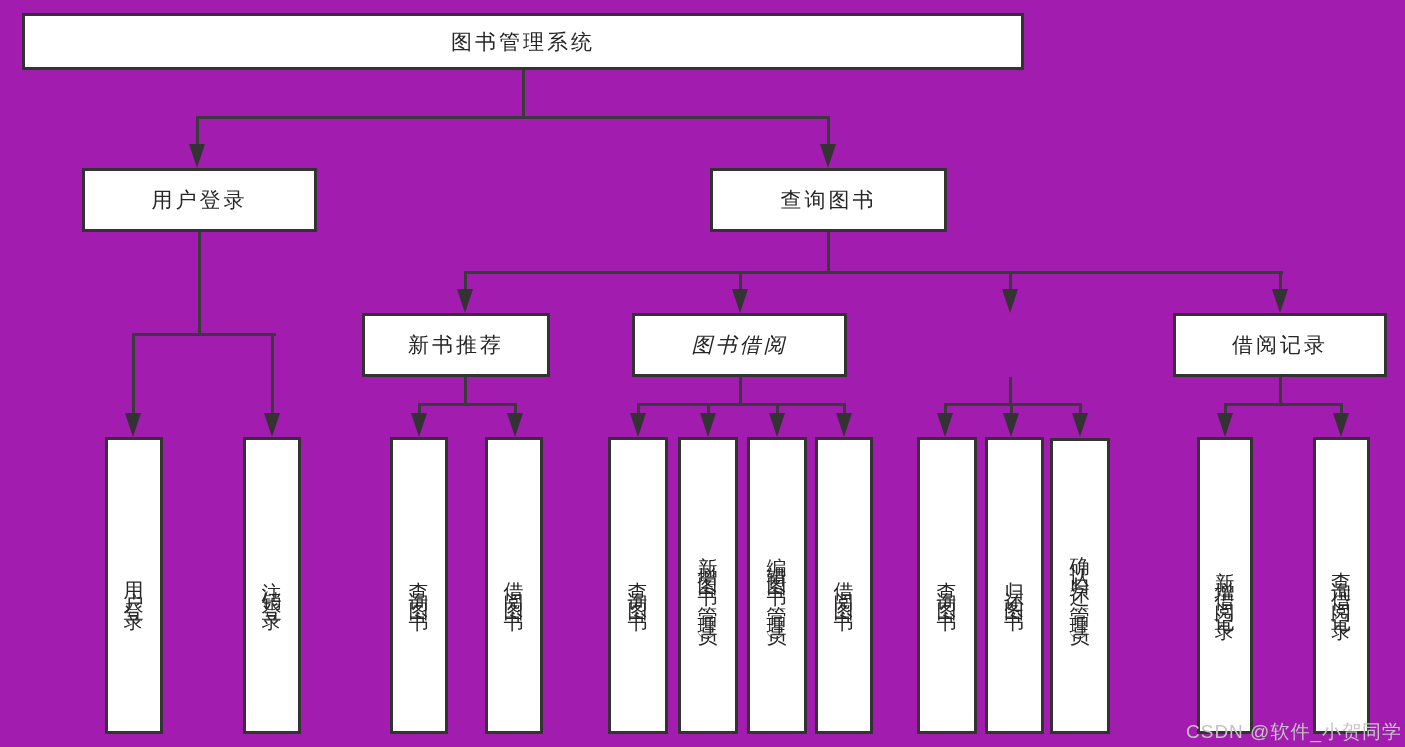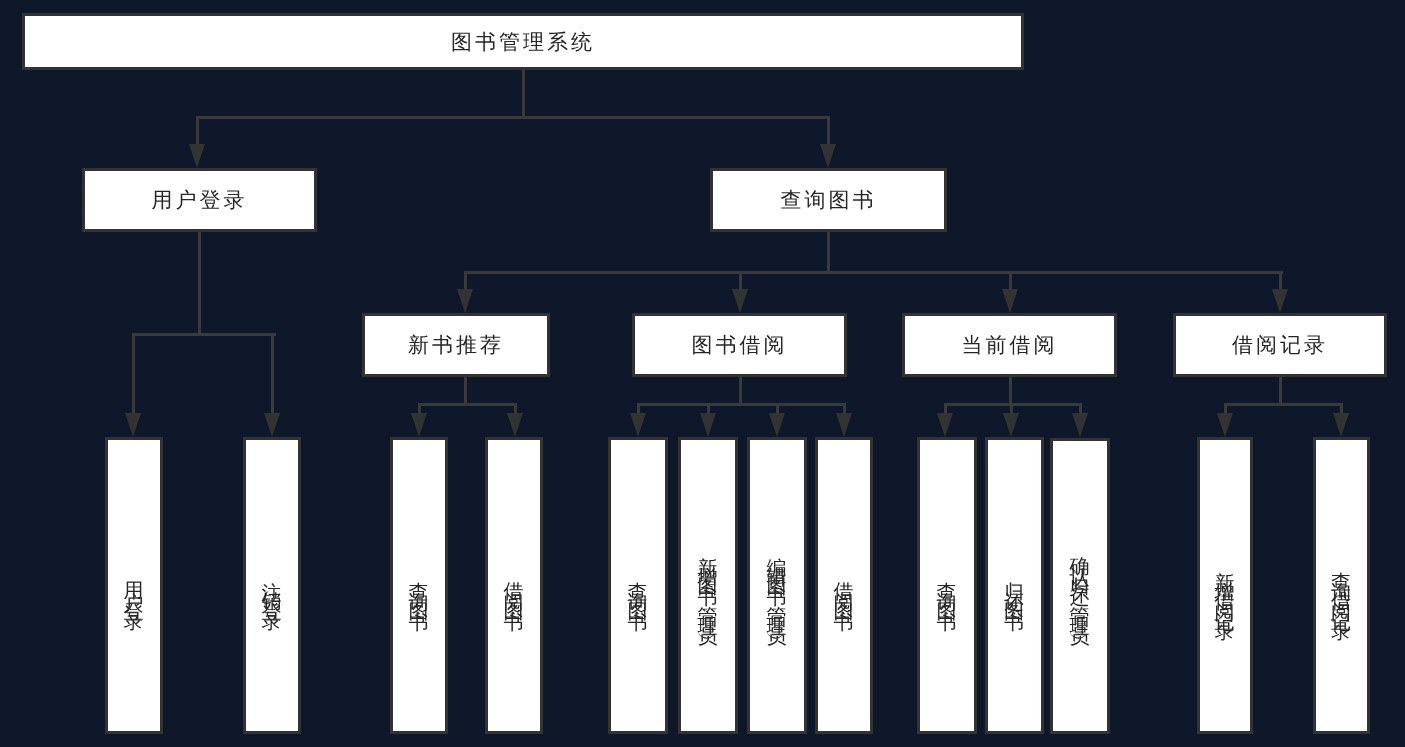--- a/index.html
+++ b/index.html
@@ -1,20 +1,20 @@
 <!DOCTYPE html>
 <html><head>
 <meta charset="utf-8">
 <style>
   html, body { margin: 0; padding: 0; background: #ffffff; }
   .canvas {
     position: relative;
     width: 1405px;
     height: 747px;
-    background: #0f172a;
+    background: #a21caf;
     font-family: "Liberation Sans", sans-serif;
     color: #262626;
     overflow: hidden;
   }
   .box {
     position: absolute;
     box-sizing: border-box;
     border: 3px solid #333333;
     background: #ffffff;
     display: flex;
@@ -102,25 +102,22 @@
   <div class="vline" style="left:738.5px; top:273px; width:3px; height:19px;"></div>
   <div class="arrow" style="left:732px; top:289px;"></div>
   <div class="vline" style="left:1008.5px; top:273px; width:3px; height:19px;"></div>
   <div class="arrow" style="left:1002px; top:289px;"></div>
   <div class="vline" style="left:1278.5px; top:273px; width:3px; height:19px;"></div>
   <div class="arrow" style="left:1272px; top:289px;"></div>
 
   <div class="box" style="left:362px; top:313px; width:188px; height:64px;">
     <span>新书推荐</span>
   </div>
-  <div class="box" style="left:632px; top:313px; width:215px; height:64px;">
+  <div class="box" style="left:632px; top:313px; width:215px; height:64px;font-style:italic;">
     <span>图书借阅</span>
-  </div>
-  <div class="box" style="left:902px; top:313px; width:215px; height:64px;">
-    <span>当前借阅</span>
   </div>
   <div class="box" style="left:1173px; top:313px; width:214px; height:64px;">
     <span>借阅记录</span>
   </div>
 
   <div class="vline" style="left:463.5px; top:377px; width:3px; height:29px;"></div>
   <div class="hline" style="left:417.5px; top:403px; width:99px; height:3px;"></div>
   <div class="vline" style="left:417.5px; top:405px; width:3px; height:14px;"></div>
   <div class="arrow" style="left:411px; top:413px;"></div>
   <div class="vline" style="left:513.5px; top:405px; width:3px; height:14px;"></div>
@@ -186,14 +183,15 @@
   <div class="vbox" style="left:1050px; top:438px; width:60px; height:296px;">
     <span>确认归还（管理员）</span>
   </div>
   <div class="vbox" style="left:1197px; top:437px; width:56px; height:297px;">
     <span>新增借阅记录</span>
   </div>
   <div class="vbox" style="left:1313px; top:437px; width:57px; height:297px;">
     <span>查询借阅记录</span>
   </div>
 
+  <div class="watermark">CSDN @软件_小贺同学</div>
 
 </div>
 
 </body></html>

